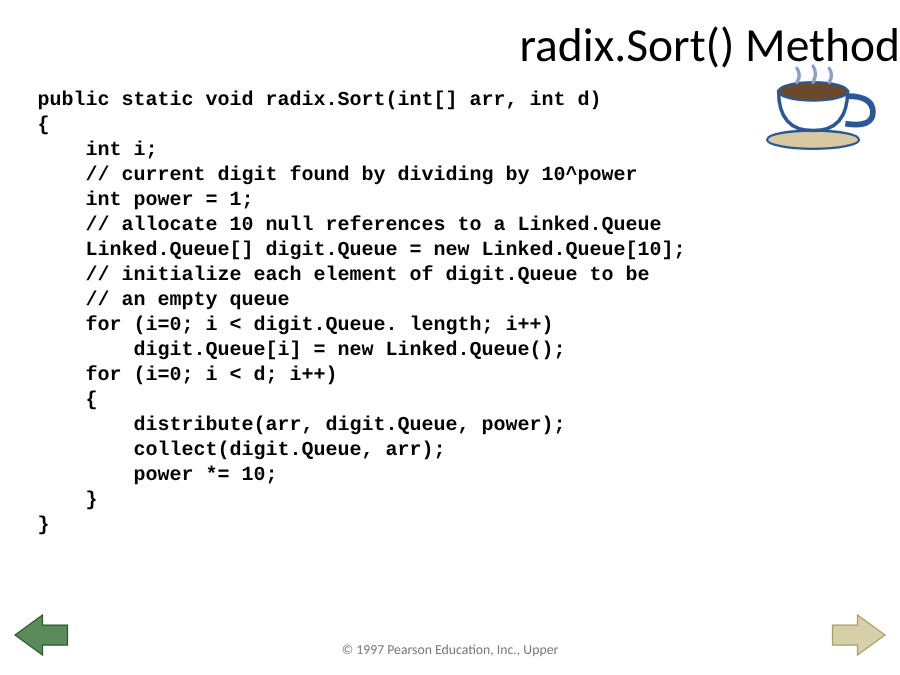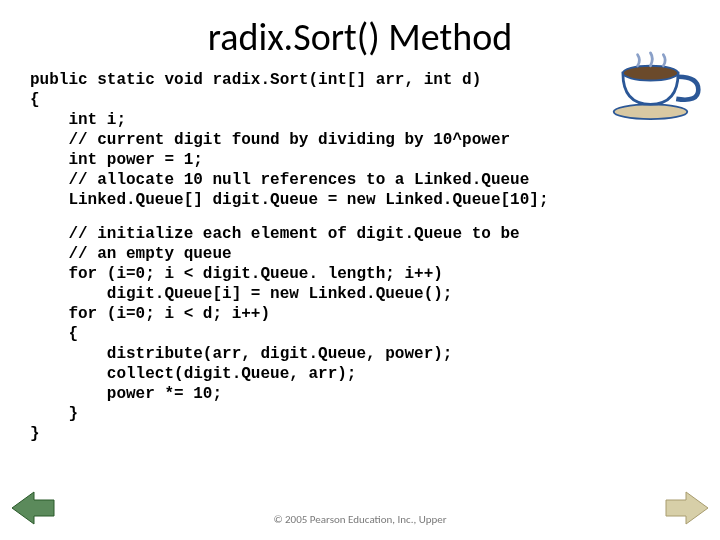--- a/index.html
+++ b/index.html
@@ -6,37 +6,36 @@
     margin: 0;
     padding: 0;
     width: 720px;
     height: 540px;
     background: #ffffff;
     font-family: Calibri, Arial, sans-serif;
     position: relative;
     overflow: hidden;
   }
   .title {
-    text-align: center;
+    text-align: right;
     font-size: 38px;
     color: #000;
     margin: 14px 0 10px 0;
     font-weight: 400;
   }
   .code-block {
     font-family: "Courier New", monospace;
     font-size: 16px;
     font-weight: bold;
     white-space: pre;
     color: #000;
     padding: 0 30px;
     line-height: 1.25;
   }
   .para2 {
-    margin-top: 14px;
   }
   .footer {
     position: absolute;
     bottom: 14px;
     left: 0;
     width: 100%;
     text-align: center;
     font-size: 11px;
     color: #7a7a7a;
     line-height: 1.2;
@@ -103,14 +102,14 @@
   </svg>
 </div>
 
 <div class="nav-next">
   <svg viewBox="0 0 46 40" width="46" height="40">
     <polygon points="44,20 22,4 22,12 2,12 2,28 22,28 22,36" fill="#d7cfa8" stroke="#a89c6e" stroke-width="1"></polygon>
   </svg>
 </div>
 
 <div class="footer">
-  <div>© 2005 Pearson Education, Inc., Upper</div>
+  <div>© 1997 Pearson Education, Inc., Upper</div>
 </div>
 
 </body></html>

